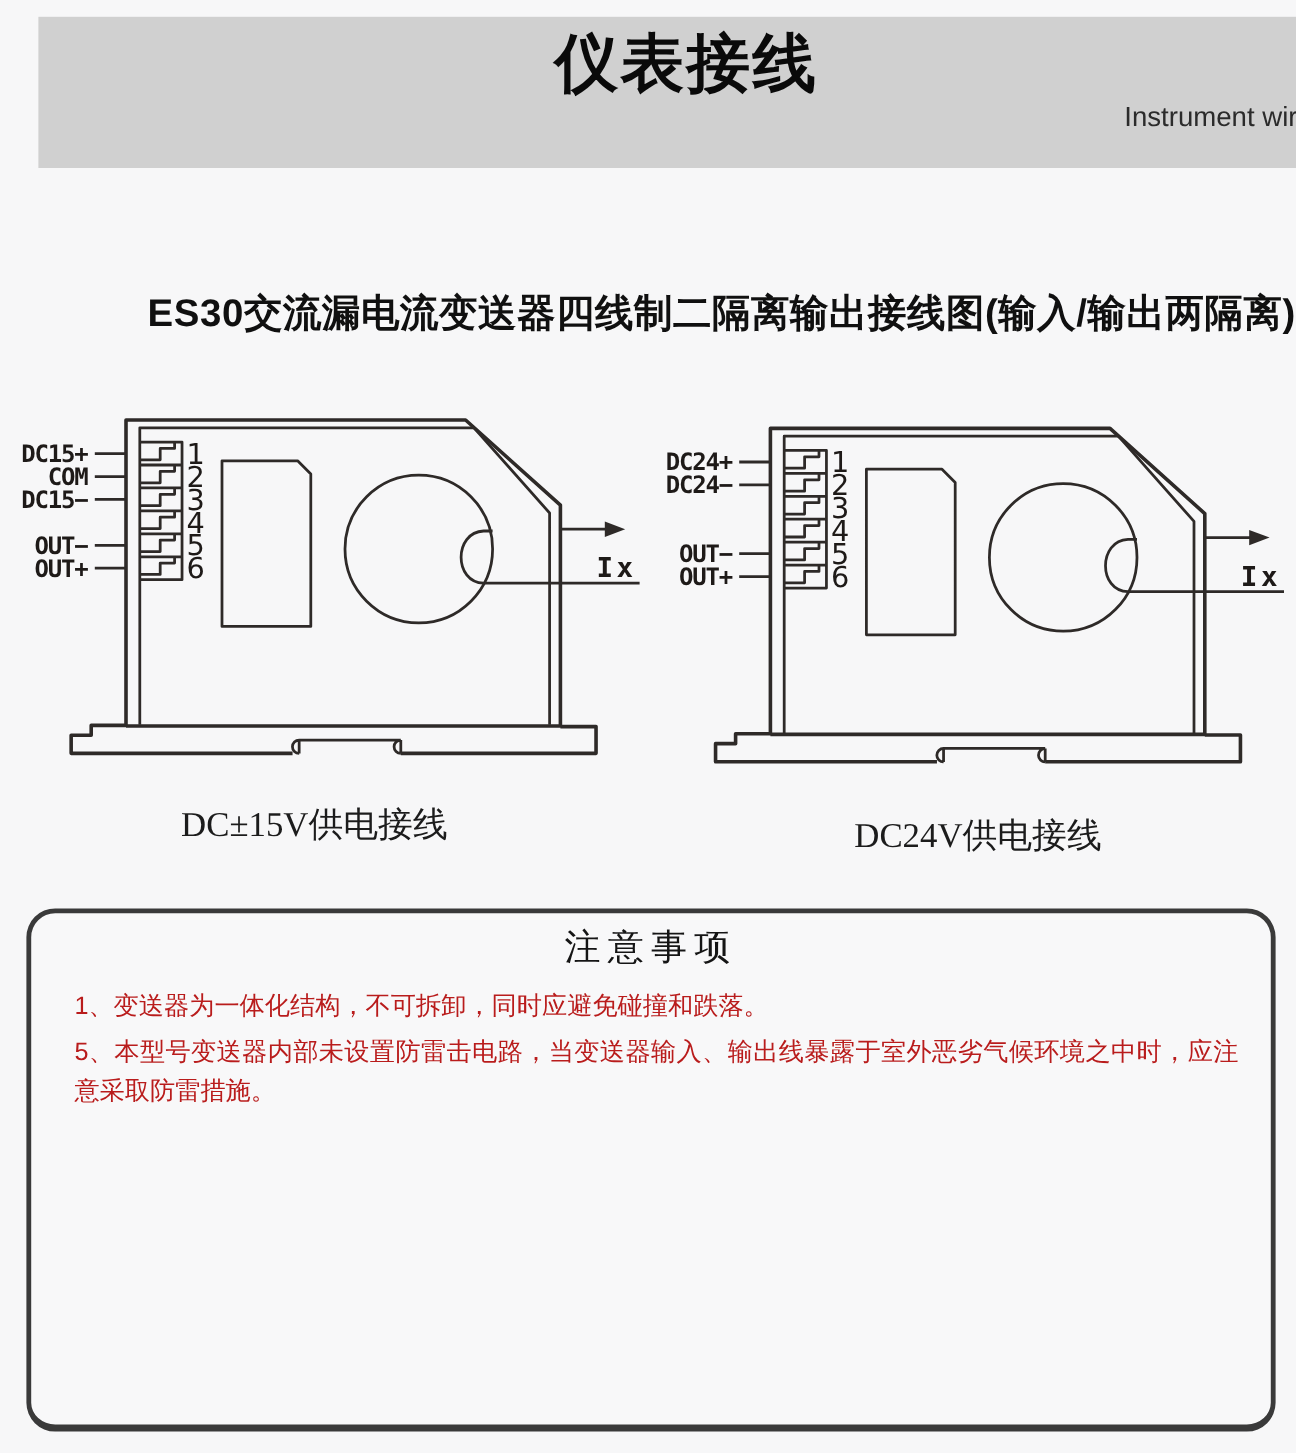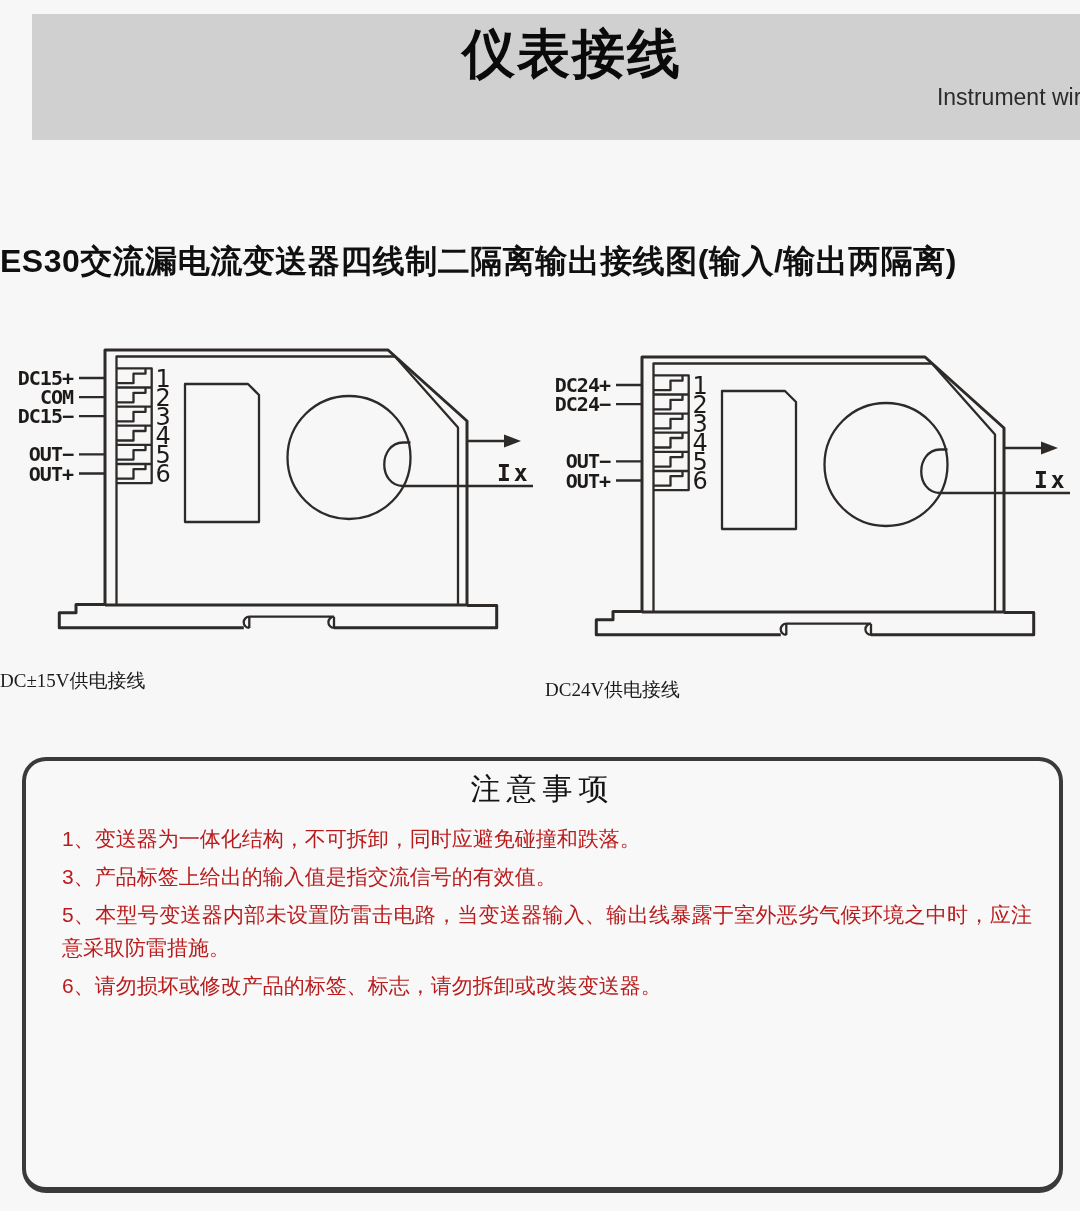--- a/index.html
+++ b/index.html
@@ -3,35 +3,35 @@
 <meta charset="utf-8">
 <style>
   html,body{margin:0;padding:0;}
   .page{position:relative;width:1080px;height:1211px;background:#f7f7f8;overflow:hidden;
         font-family:"Liberation Sans",sans-serif;color:#1a1a1a;}
   
   .band{position:absolute;top:14px;left:0;width:1080px;height:126px;background:#d0d0d0;text-align:center;margin-left:32px;}
   .band-title{margin-top:10px;font-size:53px;line-height:60px;font-weight:bold;color:#0a0a0a;letter-spacing:2px;}
   .band-sub{font-size:23px;line-height:26px;color:#2b2b2b;text-align:right;}
   
-  .section-title{position:absolute;top:240px;left:0;width:1080px;text-align:left;
+  .section-title{position:absolute;top:240px;left:0;width:1080px;text-align:right;
                  font-size:32px;font-weight:bold;color:#101010;letter-spacing:0.5px;}
   
   .dia{position:absolute;width:540px;height:312px;}
   .dia-left{left:0;top:340px;}
   .dia-right{left:537px;top:347px;}
   .lines path,.lines circle{fill:none;stroke:#2e2a28;stroke-linejoin:round;stroke-linecap:butt;}
   .thick{stroke-width:3px;}
   .thin{stroke-width:2.3px;}
   .fillhead{fill:#2e2a28;stroke:none;}
   .tnum{font:24px "DejaVu Sans","Liberation Sans",sans-serif;fill:#1e1a18;}
   .port{font:bold 20px "DejaVu Sans Mono","Liberation Mono",monospace;letter-spacing:-1px;fill:#1e1a18;}
   .ixlabel{font:bold 23px "DejaVu Sans Mono","Liberation Mono",monospace;letter-spacing:3px;fill:#1e1a18;}
-  .caption{position:absolute;font-family:"Liberation Serif","DejaVu Serif",serif;
-           font-size:19px;color:#1c1c1c;}
+  .caption{position:absolute;text-align:center;font-family:"Liberation Serif","DejaVu Serif",serif;
+           font-size:29px;color:#1c1c1c;}
   .caption-left{left:0;top:668px;width:524px;}
   .caption-right{left:545px;top:677px;width:540px;}
   
   .notes-box{position:absolute;left:22px;top:757px;width:1041px;height:436px;box-sizing:border-box;
              border:4px solid #3a3a3a;border-bottom-width:6px;border-right-width:4px;border-radius:24px;
              background:#f8f8f9;}
   .notes-title{margin-top:8px;text-align:center;font-size:30px;letter-spacing:6px;color:#151515;}
   .notes-list{margin:12px 27px 0 36px;font-size:21px;line-height:33px;text-align:justify;color:#b91c1c;}
   .note-item{margin-bottom:5px;}
 </style>
@@ -90,19 +90,17 @@
     <text class="ixlabel" x="497" y="481">Ix</text>
   </svg>
 
   <div class="caption caption-left">DC±15V供电接线</div>
   <div class="caption caption-right">DC24V供电接线</div>
 
   <div class="notes-box">
     <div class="notes-title">注意事项</div>
     <div class="notes-list">
       <div class="note-item">1、变送器为一体化结构，不可拆卸，同时应避免碰撞和跌落。</div>
-      <div class="note-item">3、产品标签上给出的输入值是指交流信号的有效值。</div>
       <div class="note-item">5、本型号变送器内部未设置防雷击电路，当变送器输入、输出线暴露于室外恶劣气候环境之中时，应注意采取防雷措施。</div>
-      <div class="note-item">6、请勿损坏或修改产品的标签、标志，请勿拆卸或改装变送器。</div>
     </div>
   </div>
 
 </div>
 
 </body></html>

